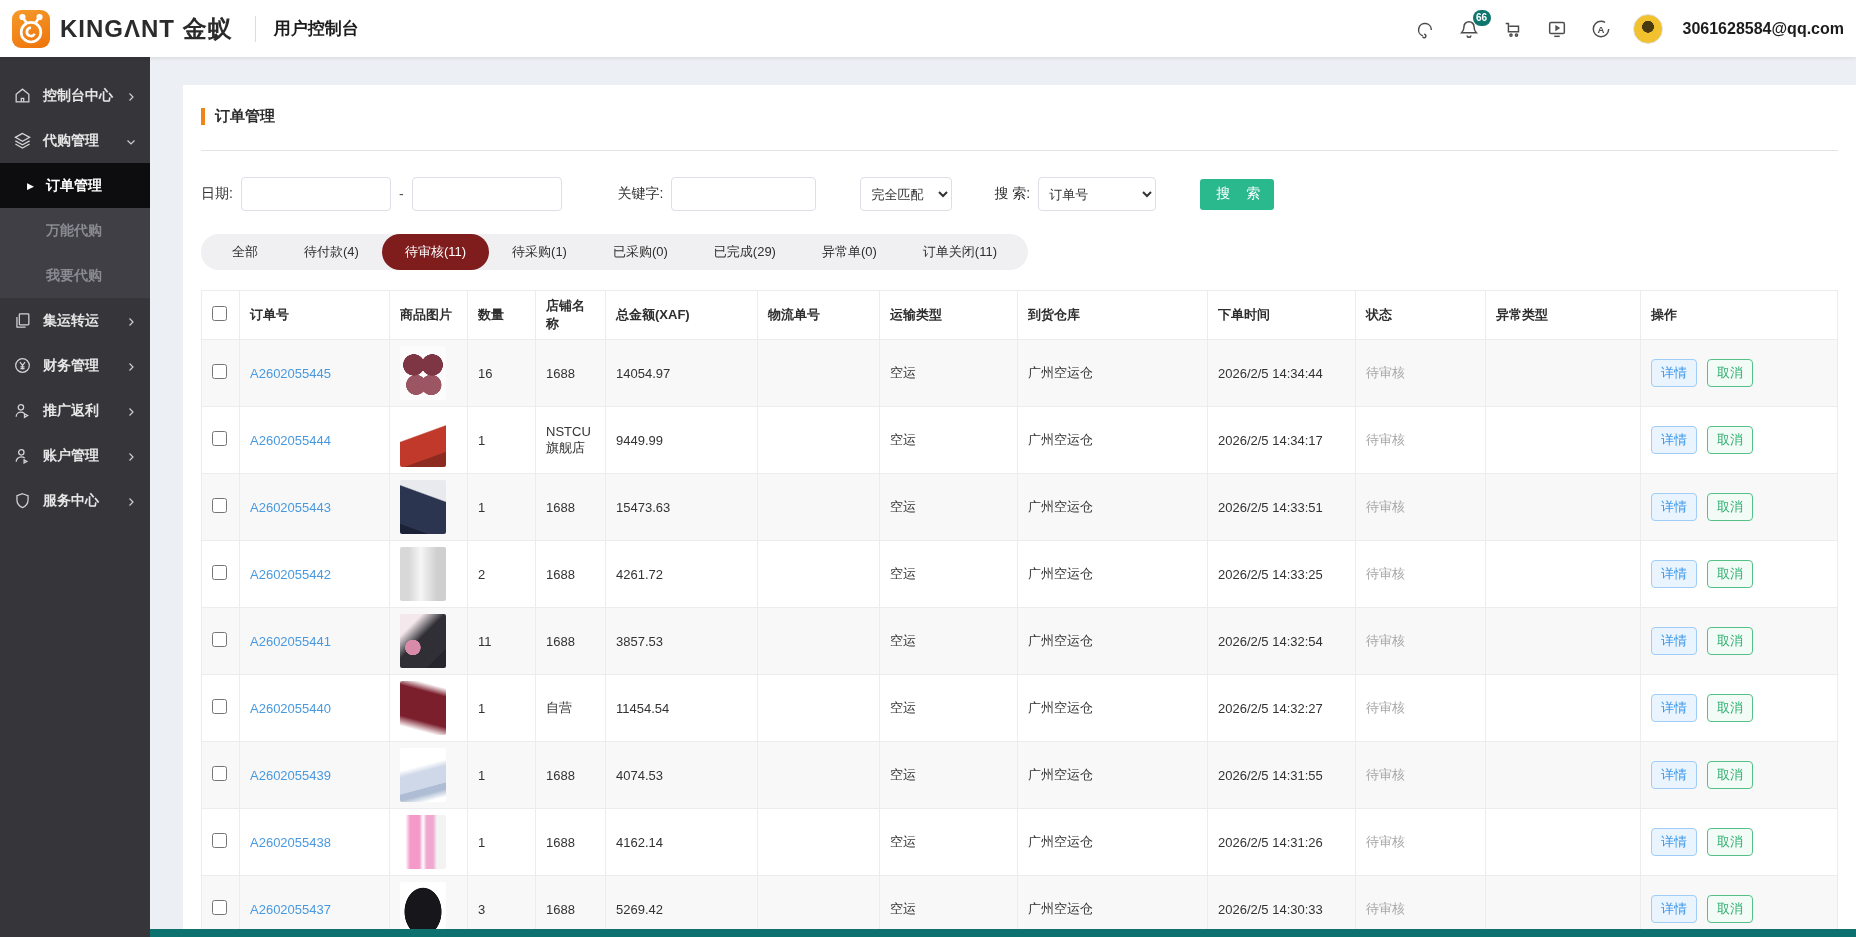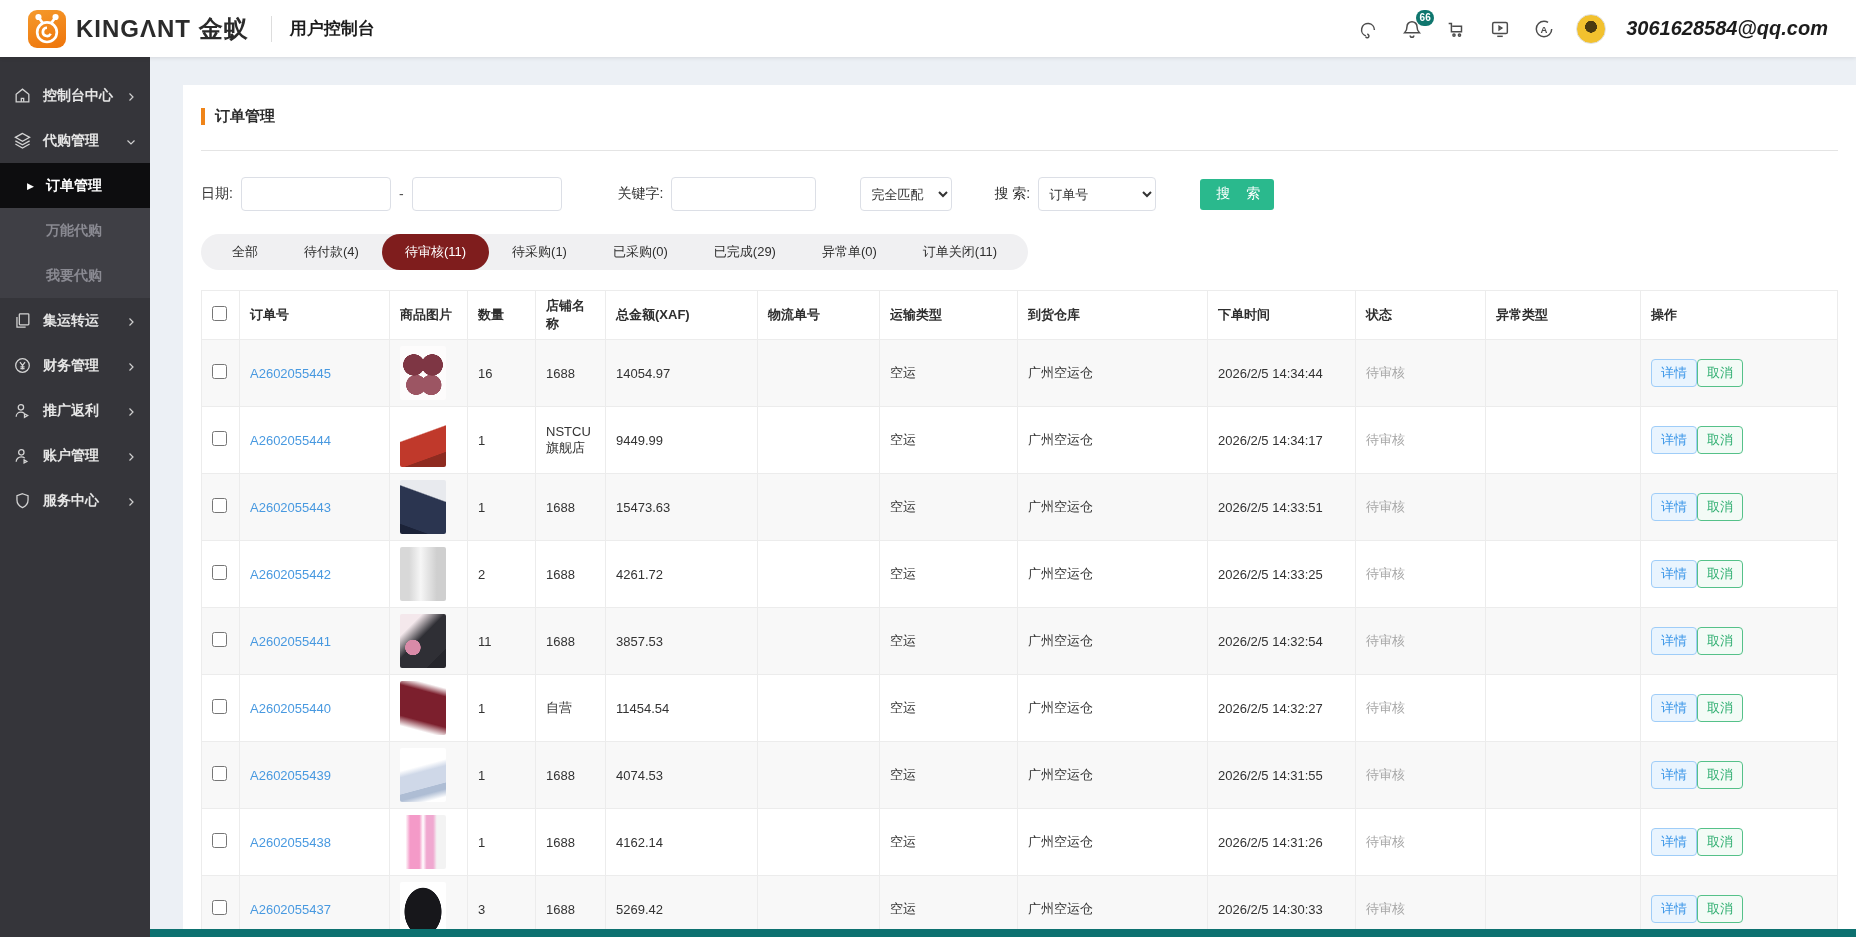--- a/index.html
+++ b/index.html
@@ -1,30 +1,30 @@
 <!DOCTYPE html>
 <html><head>
 <meta charset="utf-8">
 <style>
   * { margin:0; padding:0; box-sizing:border-box; }
   html,body { width:1856px; height:937px; overflow:hidden; font-family:"Liberation Sans","DejaVu Sans",sans-serif; background:#edf0f5; color:#333; }
   .app { position:relative; width:1856px; height:937px; }
 
   
-  .header { position:absolute; top:0; left:0; right:0; height:57px; background:#fff; box-shadow:0 1px 4px rgba(0,0,0,.10); z-index:30; display:flex; align-items:center; padding:0 28px; }
+  .header { position:absolute; top:0; left:0; right:0; height:57px; background:#fff; box-shadow:0 1px 4px rgba(0,0,0,.10); z-index:30; display:flex; align-items:center; padding:0 12px; }
   .logo-box { width:38px; height:38px; border-radius:9px; background:linear-gradient(160deg,#f59a2c,#ee740a); display:flex; align-items:center; justify-content:center; }
   .brand { font-size:24px; font-weight:bold; color:#2b2b2b; margin-left:10px; letter-spacing:1px; }
   .hdr-divider { width:1px; height:26px; background:#ddd; margin:0 18px 0 22px; }
   .hdr-title { font-size:17px; font-weight:bold; color:#1c1c1c; }
   .hdr-right { margin-left:auto; display:flex; align-items:center; gap:20px; }
   .hicon { position:relative; width:24px; height:24px; color:#4c4c4c; cursor:pointer; display:flex; align-items:center; justify-content:center; }
   .hicon svg { width:22px; height:22px; }
   .badge { position:absolute; top:-7px; right:-10px; min-width:18px; height:16px; background:#0f766e; color:#fff; border-radius:9px; font-size:10px; font-weight:bold; display:flex; align-items:center; justify-content:center; padding:0 3px; }
   .avatar { width:30px; height:30px; border-radius:50%; background:radial-gradient(circle at 50% 42%,#4a3a10 0 27%,#f2c12e 28% 78%,#7aa82e 79%); border:1px solid #e0e0e0; }
-  .email { font-size:20px; font-weight:600; color:#1c1c1c;font-style:italic; }
+  .email { font-size:16px; font-weight:600; color:#1c1c1c; }
 
   
   .sidebar { position:absolute; top:57px; left:0; bottom:0; width:150px; background:#35353a; padding-top:16px; z-index:20; }
   .s-item { height:45px; display:flex; align-items:center; padding:0 13px; color:#e6e6e6; font-size:14px; font-weight:bold; cursor:pointer; }
   .s-item .sic { width:19px; height:19px; margin-right:11px; color:#d4d4d4; flex:0 0 auto; }
   .s-item .sic svg { width:19px; height:19px; }
   .s-item .chev { margin-left:auto; width:12px; height:12px; color:#cfcfcf; }
   .s-item .chev svg { width:12px; height:12px; }
   .chev.down svg { transform:rotate(90deg); }
   .s-group { background:#3f3f45; }
@@ -63,21 +63,21 @@
   table { margin-top:20px; width:100%; border-collapse:collapse; font-size:13px; table-layout:fixed; }
   th,td { border:1px solid #ececec; padding:6px 10px; text-align:left; vertical-align:middle; word-wrap:break-word; }
   th { font-weight:bold; color:#2e2e2e; height:34px; background:#fff; }
   tbody tr { height:56px; }
   tbody tr:nth-child(odd) { background:#f8f8f8; }
   tbody tr:nth-child(even) { background:#fff; }
   .chk { width:15px; height:15px; cursor:pointer; }
   a.order-link { color:#4899e0; text-decoration:none; cursor:pointer; }
   .pimg { width:46px; height:54px; border-radius:2px; }
   .status { color:#a6a6a6; }
-  .ops { display:flex; gap:0; }
+  .ops { display:flex; gap:10px; }
   .btn-detail { background:#e9f4fe; border:1px solid #9fcdf8; color:#3d97e8; border-radius:4px; font-size:13px; padding:4px 9px; cursor:pointer; white-space:nowrap; }
   .btn-cancel { background:#f3fbf6; border:1px solid #55c189; color:#2eae70; border-radius:4px; font-size:13px; padding:4px 9px; cursor:pointer; white-space:nowrap; }
 
   .hscrollbar { position:absolute; left:0; right:0; bottom:0; height:8px; background:#0d7170; z-index:25; cursor:pointer; }
 </style>
 </head>
 <body>
 
 <div class="app">
 

